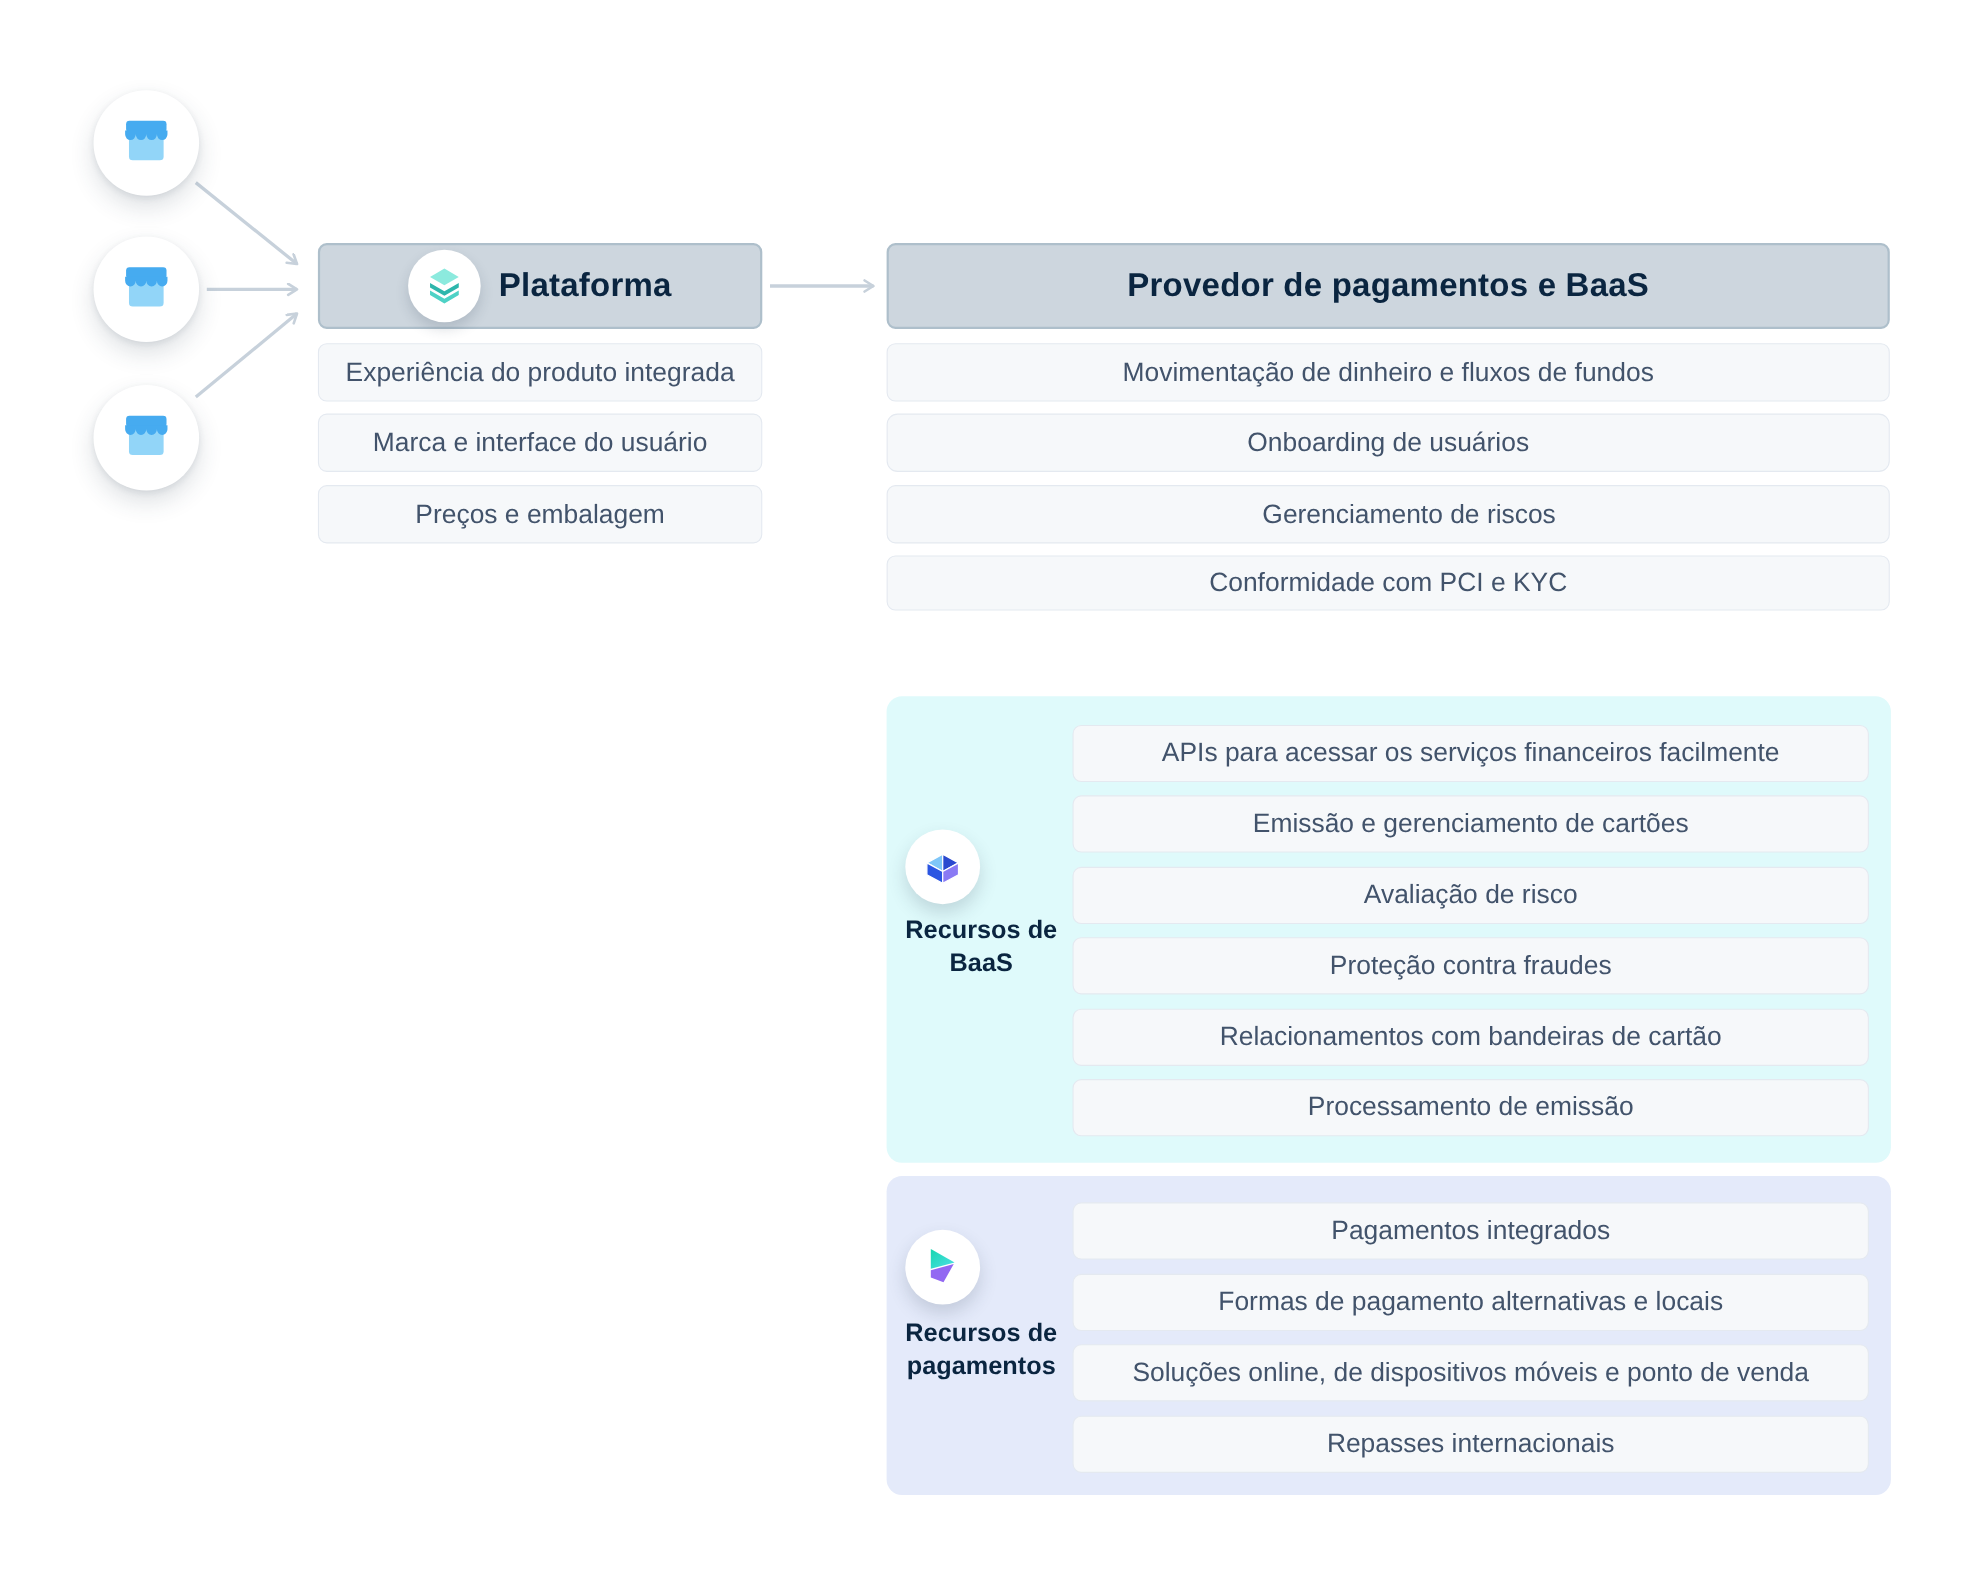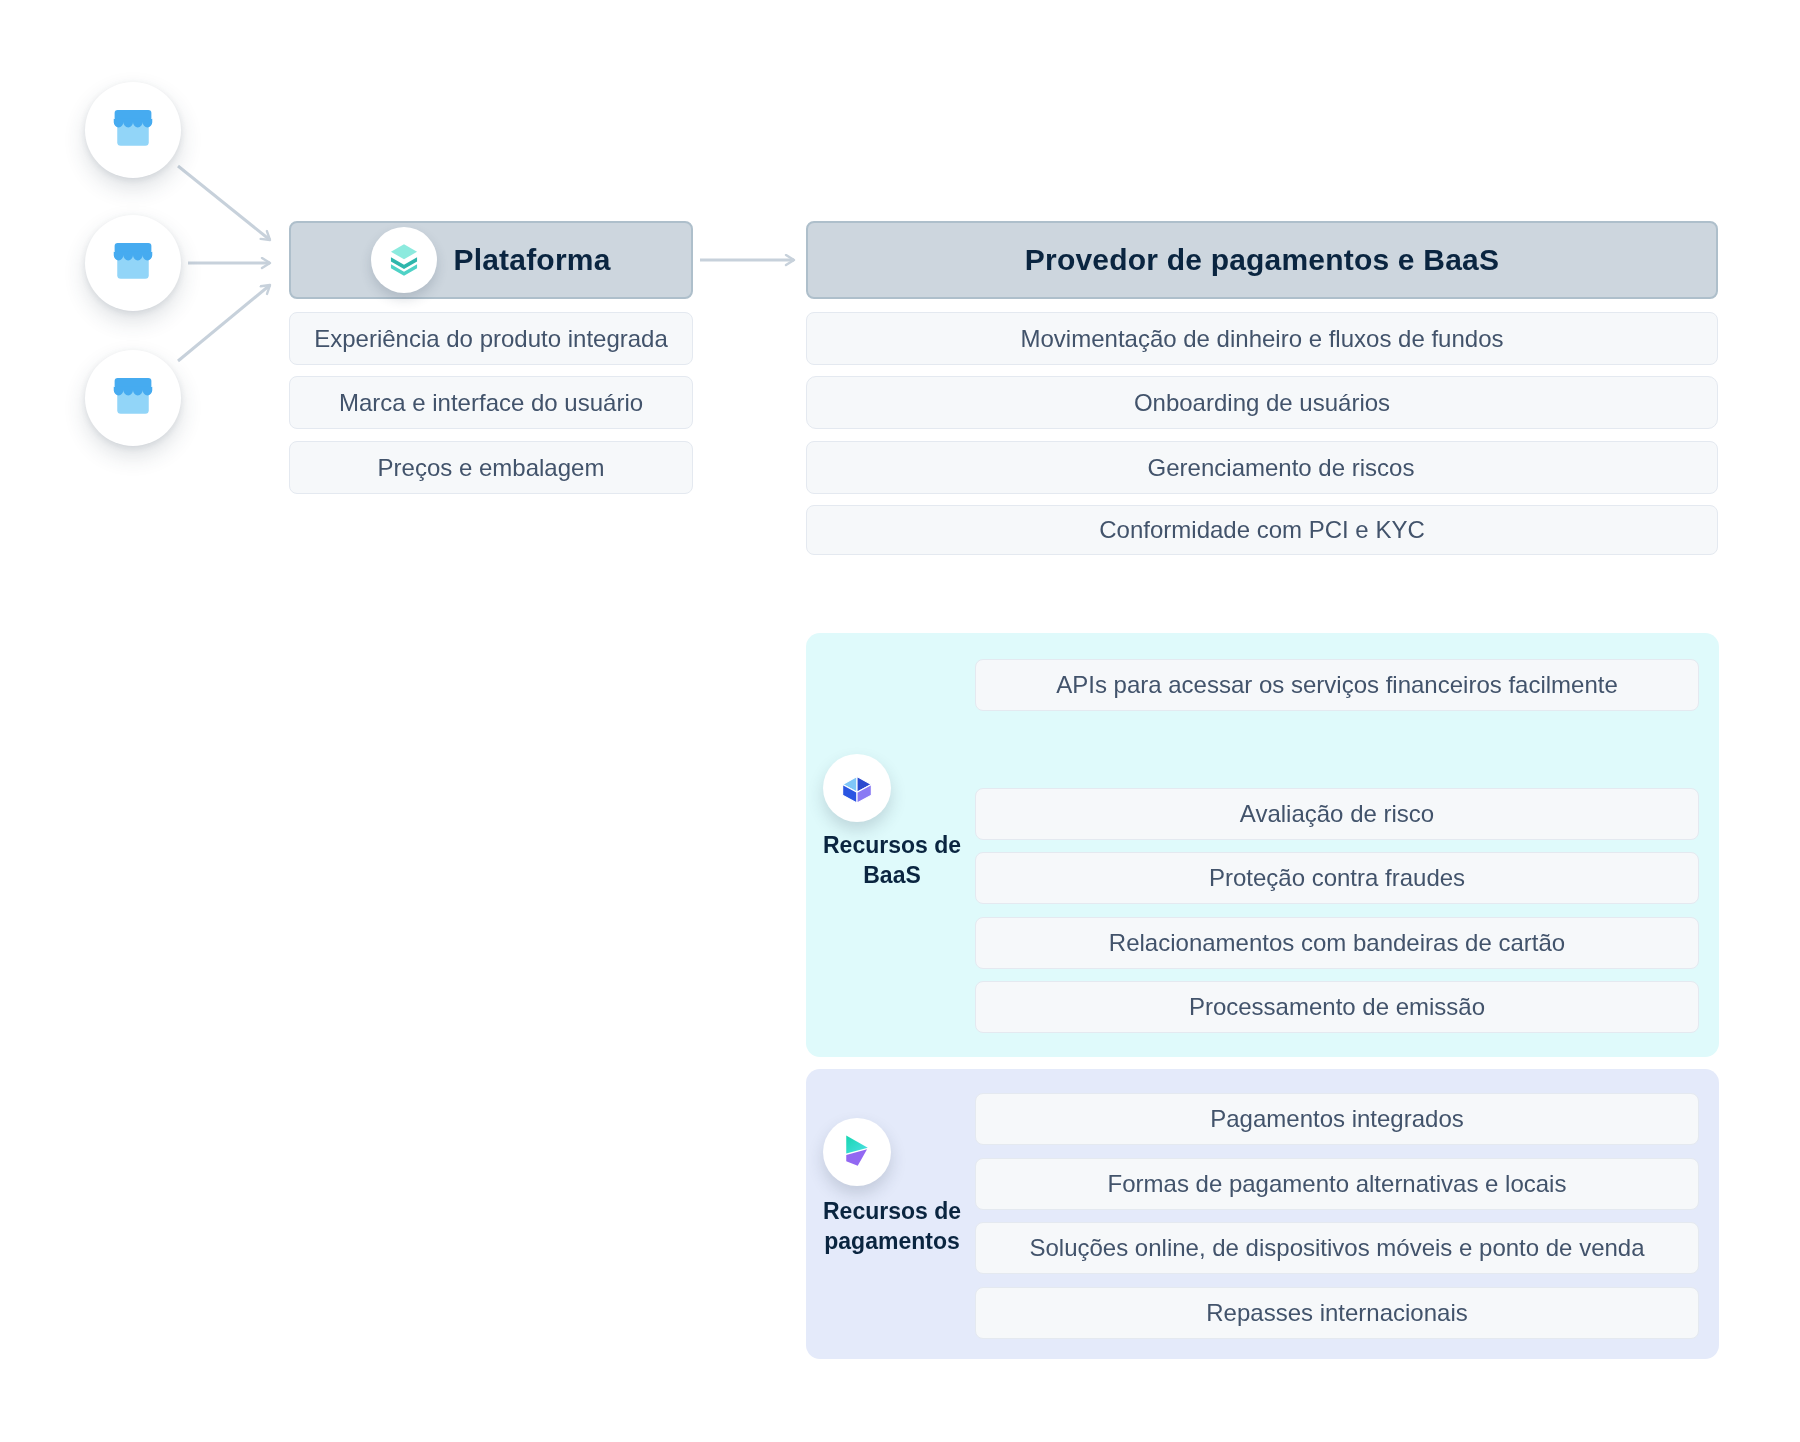--- a/index.html
+++ b/index.html
@@ -110,20 +110,21 @@
       <polygon points="32,16 52,27 32,38" fill="#2b49cf" stroke="#fff" stroke-width="1.6" stroke-linejoin="round"></polygon>
       <polygon points="12,27 32,38 32,53 12,42" fill="#2a55e2" stroke="#fff" stroke-width="1.6" stroke-linejoin="round"></polygon>
       <polygon points="32,38 52,27 52,42 32,53" fill="#8a7af4" stroke="#fff" stroke-width="1.6" stroke-linejoin="round"></polygon>
     </svg>
   </div>
   <div class="plabel" style="left:823px;top:830px;">
     <div>Recursos de</div>
     <div>BaaS</div>
   </div>
   <div class="row" style="left:975px;top:659px;width:724px;height:52px;">APIs para acessar os serviços financeiros facilmente</div>
+  <div class="row" style="left:975px;top:723px;width:724px;height:52px;">Emissão e gerenciamento de cartões</div>
   <div class="row" style="left:975px;top:788px;width:724px;height:52px;">Avaliação de risco</div>
   <div class="row" style="left:975px;top:852px;width:724px;height:52px;">Proteção contra fraudes</div>
   <div class="row" style="left:975px;top:917px;width:724px;height:52px;">Relacionamentos com bandeiras de cartão</div>
   <div class="row" style="left:975px;top:981px;width:724px;height:52px;">Processamento de emissão</div>
 
   <div class="panel panel-lav" style="left:806px;top:1069px;width:913px;height:290px;"></div>
   <div class="badge" style="left:823px;top:1118px;">
     <svg width="46" height="46" viewBox="0 0 64 64">
       <defs>
         <linearGradient id="tg" x1="0" y1="0" x2="1" y2="1">

